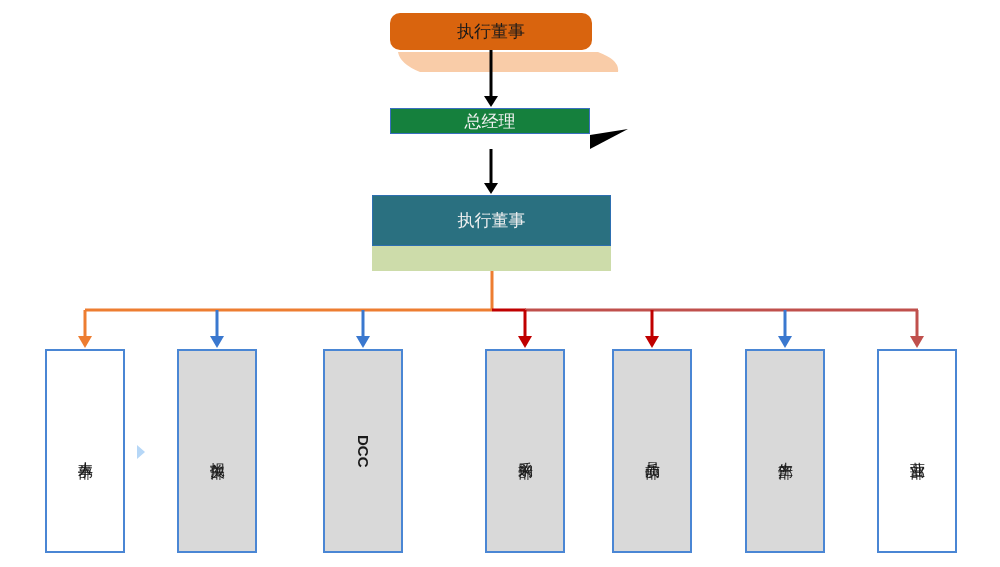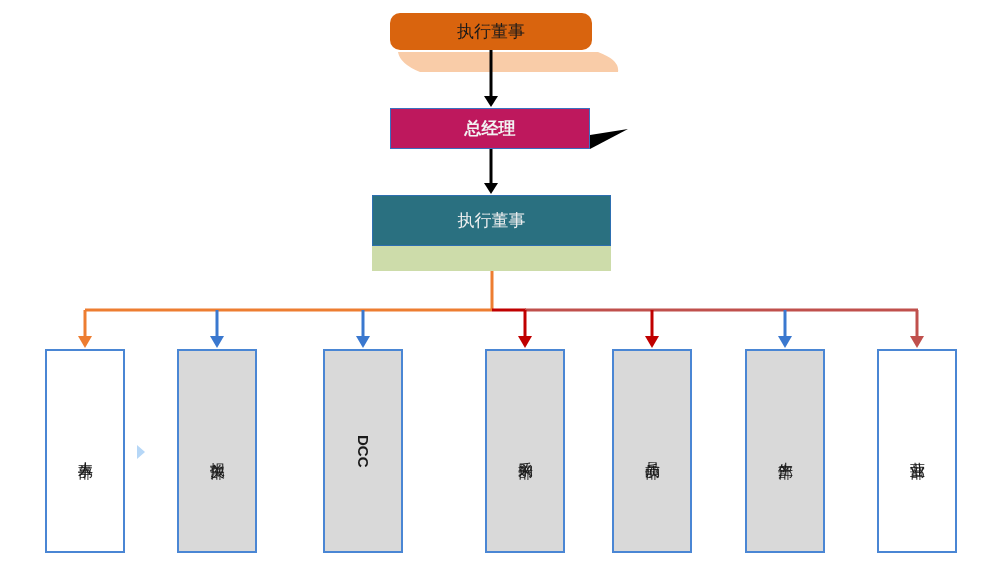--- a/index.html
+++ b/index.html
@@ -3,22 +3,22 @@
   <meta charset="utf-8">
   <style>
     html, body { margin:0; padding:0; background:#ffffff; }
     body { width:1000px; height:567px; position:relative; overflow:hidden;
            font-family:"DejaVu Sans", "Liberation Sans", sans-serif; }
     .abs { position:absolute; }
     svg.wires { position:absolute; left:0; top:0; width:1000px; height:567px; }
     .node-text { display:flex; align-items:center; justify-content:center; font-size:17px; }
     .top-box { left:390px; top:13px; width:202px; height:37px; background:#d9640e;
                border-radius:10px; color:#1a1a1a; }
-    .gm-box { left:390px; top:108px; width:200px; height:41px; background:#be185d;
-              border:1px solid #3a6fbf; color:#f2f2f2; box-sizing:border-box;font-weight:bold; }
+    .gm-box { left:390px; top:108px; width:200px; height:26px; background:#15803d;
+              border:1px solid #3a6fbf; color:#f2f2f2; box-sizing:border-box; }
     .mr-box { left:372px; top:195px; width:239px; height:51px; background:#2a7080;
               border:1px solid #2d6fb0; color:#f0f0f0; box-sizing:border-box; }
     .mr-sub { left:372px; top:246px; width:239px; height:25px; background:#cddcaa; }
     .dept { top:349px; width:80px; height:204px; border:2px solid #4a86d4;
             box-sizing:border-box; display:flex; align-items:center; justify-content:center; }
     .dept.white { background:#ffffff; }
     .dept.gray { background:#d9d9d9; }
     .vlabel { writing-mode:vertical-rl; text-orientation:upright; font-size:15px;
               color:#1a1a1a; letter-spacing:1px; }
     .vlabel.latin { text-orientation:mixed; font-family:"Liberation Sans", sans-serif;

